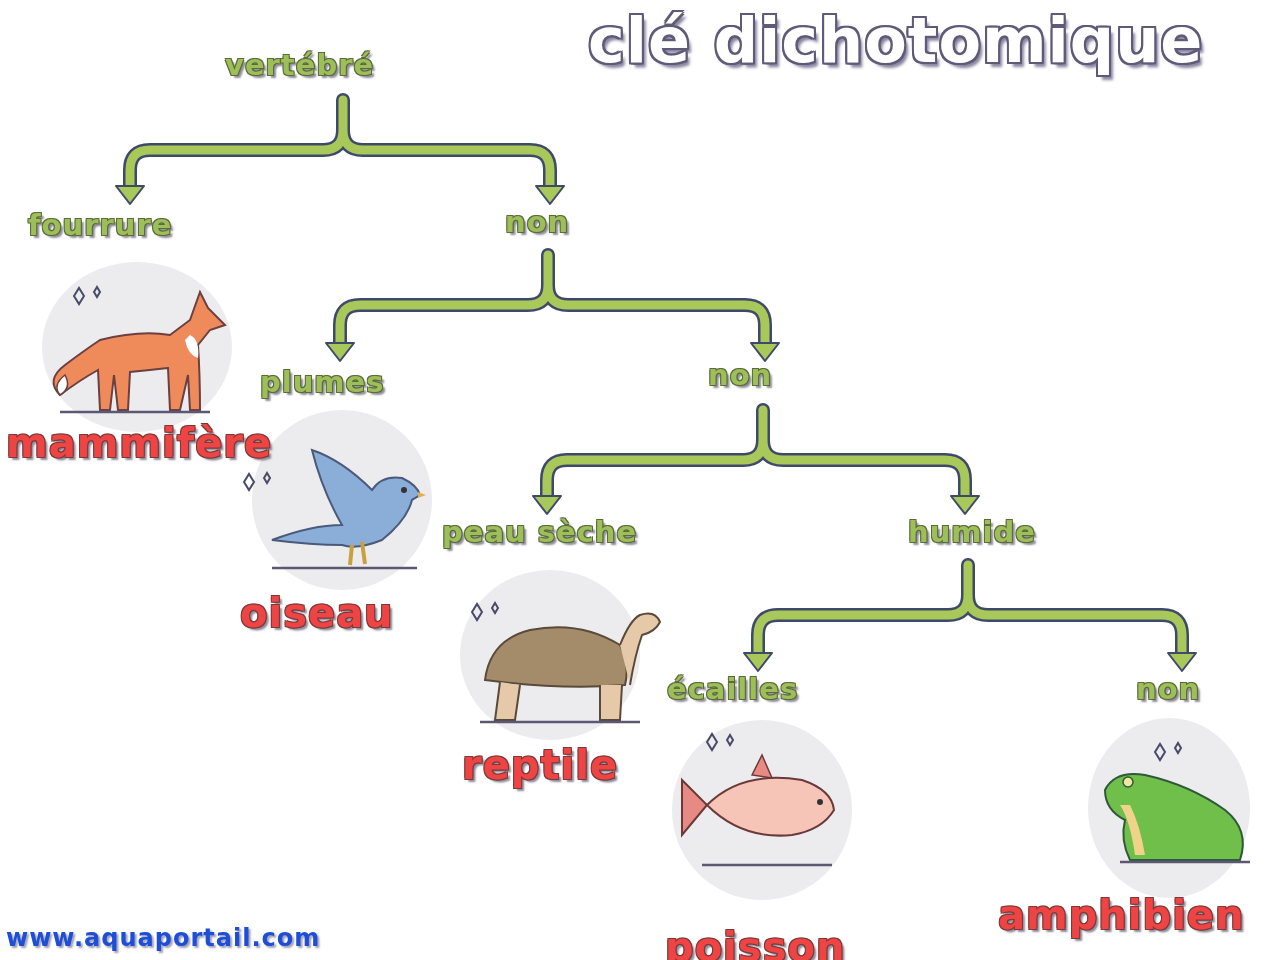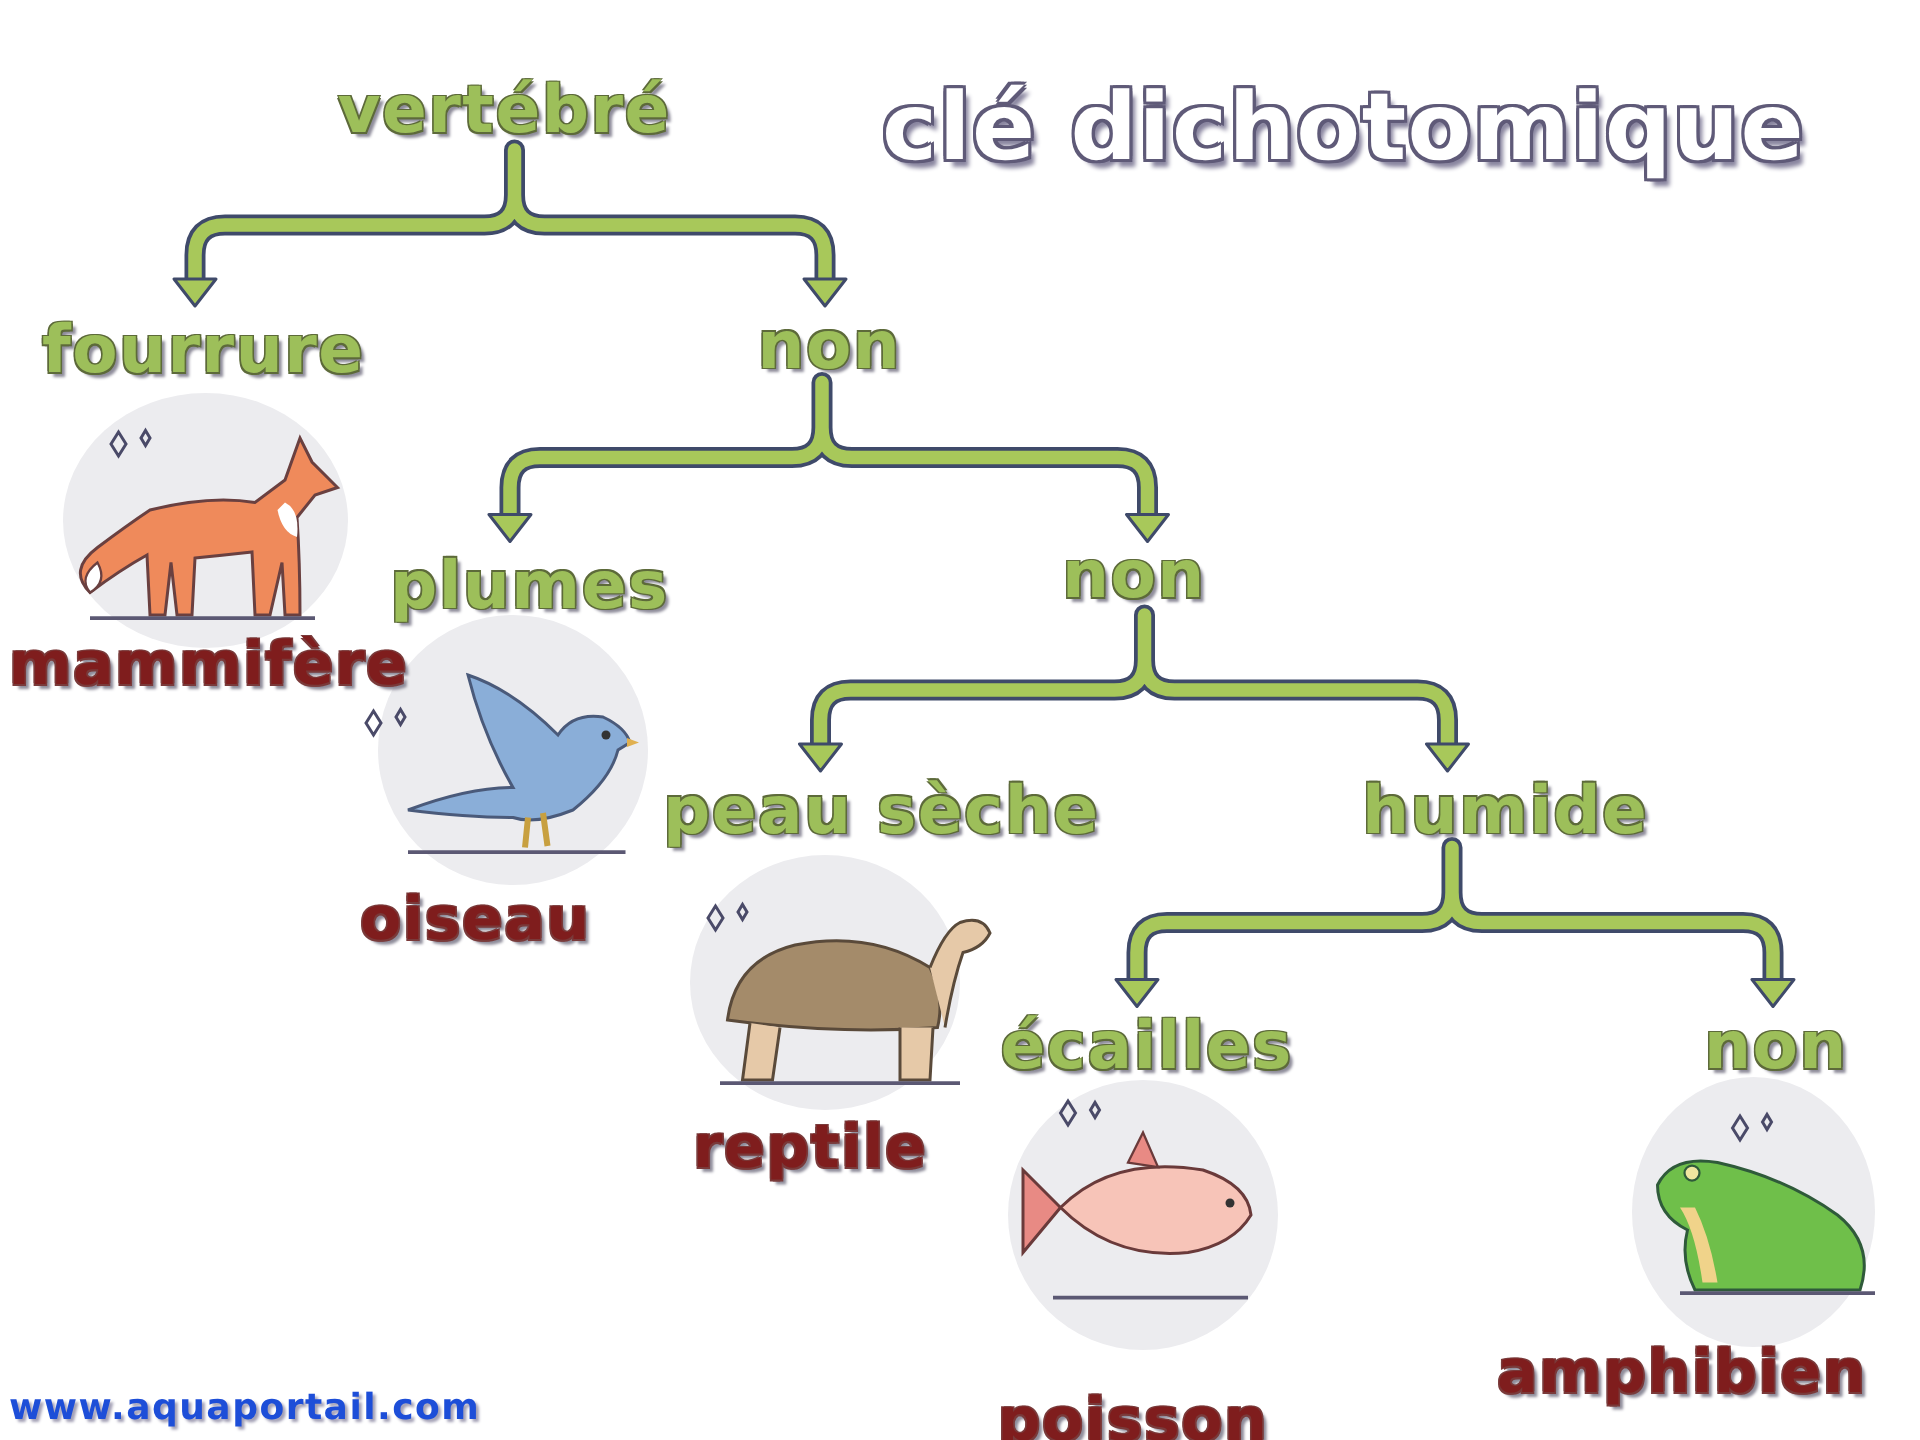--- a/index.html
+++ b/index.html
@@ -1,22 +1,22 @@
 <!DOCTYPE html>
 <html><head>
 <meta charset="utf-8">
 <style>
   html, body { margin: 0; padding: 0; }
   body { width: 1280px; height: 960px; background: #ffffff; position: relative; overflow: hidden; font-family: "DejaVu Sans", sans-serif; }
   .abs { position: absolute; }
   .title { left: 588px; top: 4px; font-size: 62px; font-weight: bold; color: #ffffff; letter-spacing: 1px;
-    text-shadow: -2px -2px 0 #5f5a78, 2px -2px 0 #5f5a78, -2px 2px 0 #5f5a78, 2px 2px 0 #5f5a78, 0 -2px 0 #5f5a78, 0 2px 0 #5f5a78, -2px 0 0 #5f5a78, 2px 0 0 #5f5a78, 4px 5px 3px #8a86a0; white-space: nowrap; margin-top: 44px; }
-  .q { font-size: 44px; font-weight: bold; color: #9dbf5a; white-space: nowrap;
+    text-shadow: -2px -2px 0 #5f5a78, 2px -2px 0 #5f5a78, -2px 2px 0 #5f5a78, 2px 2px 0 #5f5a78, 0 -2px 0 #5f5a78, 0 2px 0 #5f5a78, -2px 0 0 #5f5a78, 2px 0 0 #5f5a78, 4px 5px 3px #8a86a0; white-space: nowrap; }
+  .q { font-size: 29px; font-weight: bold; color: #9dbf5a; white-space: nowrap;
     text-shadow: -1px -1px 0 #5d6a3a, 1px -1px 0 #5d6a3a, -1px 1px 0 #5d6a3a, 1px 1px 0 #5d6a3a, 3px 3px 2px #8e8c9a; letter-spacing: 1px; }
-  .ans { font-size: 40px; font-weight: bold; color: #7f1d1d; white-space: nowrap;
+  .ans { font-size: 40px; font-weight: bold; color: #ef4444; white-space: nowrap;
     text-shadow: -1px -1px 0 #7a3a3a, 1px -1px 0 #7a3a3a, -1px 1px 0 #7a3a3a, 1px 1px 0 #7a3a3a, 3px 3px 2px #8e8c9a; letter-spacing: 1px; }
   .url { left: 6px; top: 924px; font-size: 24px; font-weight: bold; color: #1d4ed8; white-space: nowrap;
     text-shadow: 2px 2px 2px #a3a0b5; letter-spacing: 1px; }
   .bubble { position: absolute; border-radius: 50%; background: #ececef; }
   svg.links { position: absolute; left: 0; top: 0; }
 </style>
 </head>
 <body>
 
 <div class="abs title">clé dichotomique</div>

